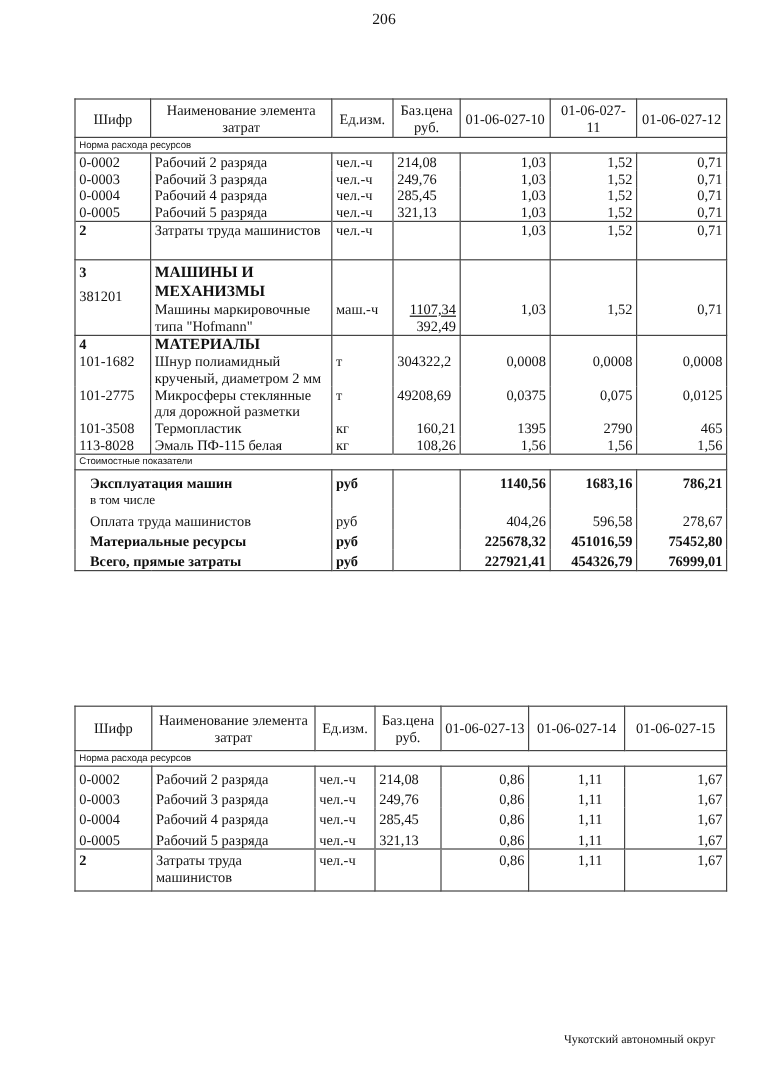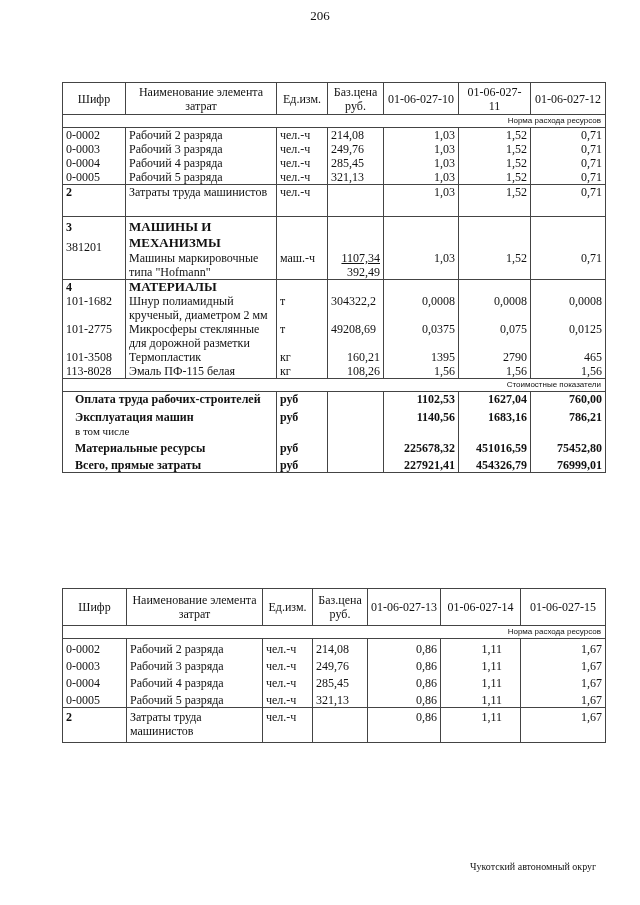--- a/index.html
+++ b/index.html
@@ -4,21 +4,21 @@
 <style>
   html, body { margin: 0; padding: 0; background: #ffffff; }
   body { width: 640px; height: 905px; position: relative; overflow: hidden;
          font-family: "Liberation Serif", "DejaVu Serif", serif; color: #111; }
   .page-num { position: absolute; top: 8px; left: 0; width: 640px; text-align: center; font-size: 13px; }
   table { position: absolute; border-collapse: collapse; table-layout: fixed; font-size: 12px; }
   td, th { padding: 0 3px; vertical-align: top; line-height: 14px; font-weight: normal; }
   .t1 { left: 62px; top: 82px; width: 543px; }
   .t2 { left: 62px; top: 588px; width: 543px; }
   .hdr th { border: 1px solid #444; text-align: center; vertical-align: middle; height: 31px; font-size: 12px; }
-  .sec td { border: 1px solid #444; text-align: right; font-family: "Liberation Sans", "DejaVu Sans", sans-serif; font-size: 8px; height: 12px; line-height: 12px; padding-right: 4px; }
+  .sec td { border: 1px solid #444; font-family: "Liberation Sans", "DejaVu Sans", sans-serif; font-size: 8px; height: 12px; line-height: 12px; padding-right: 4px; }
   .c { text-align: left; }
   .r { text-align: right; }
   .l { text-align: left; }
   .vl { border-left: 1px solid #444; border-right: 1px solid #444; }
   .b { font-weight: bold; }
   .topb td { border-top: 1px solid #444; }
   .botb td { border-bottom: 1px solid #444; }
   .u { text-decoration: underline; }
   .footer { position: absolute; left: 470px; top: 861px; font-size: 10px; }
 </style>
@@ -157,43 +157,43 @@
     <td class="r vl">108,26</td>
     <td class="r vl">1,56</td>
     <td class="r vl">1,56</td>
     <td class="r vl">1,56</td>
   </tr>
 
   <tr class="sec">
     <td colspan="7">Стоимостные показатели</td>
   </tr>
 
-  <tr class="topb">
-    <td colspan="2" class="l vl b" style="padding-left:12px">Оплата труда рабочих-строителей</td>
-    <td class="c vl b">руб</td>
-    <td class="vl"></td>
-    <td class="r vl b">1102,53</td>
-    <td class="r vl b">1627,04</td>
-    <td class="r vl b">760,00</td>
-  </tr>
   <tr>
     <td colspan="2" class="l vl b" style="padding-left:12px;padding-top:4px">Эксплуатация машин</td>
     <td class="c vl b" style="padding-top:4px">руб</td>
     <td class="vl"></td>
     <td class="r vl b" style="padding-top:4px">1140,56</td>
     <td class="r vl b" style="padding-top:4px">1683,16</td>
     <td class="r vl b" style="padding-top:4px">786,21</td>
   </tr>
   <tr>
     <td colspan="2" class="l vl" style="padding-left:12px;font-size:11px;">в том числе</td>
     <td class="c vl"></td>
     <td class="vl"></td>
     <td class="r vl"></td>
     <td class="r vl"></td>
     <td class="r vl"></td>
+  </tr>
+  <tr>
+    <td colspan="2" class="l vl" style="padding-left:12px;padding-top:3px">Оплата труда машинистов</td>
+    <td class="c vl" style="padding-top:3px">руб</td>
+    <td class="vl"></td>
+    <td class="r vl" style="padding-top:3px">404,26</td>
+    <td class="r vl" style="padding-top:3px">596,58</td>
+    <td class="r vl" style="padding-top:3px">278,67</td>
   </tr>
   <tr>
     <td colspan="2" class="l vl b" style="padding-left:12px;padding-top:3px">Материальные ресурсы</td>
     <td class="c vl b" style="padding-top:3px">руб</td>
     <td class="vl"></td>
     <td class="r vl b" style="padding-top:3px">225678,32</td>
     <td class="r vl b" style="padding-top:3px">451016,59</td>
     <td class="r vl b" style="padding-top:3px">75452,80</td>
   </tr>
   <tr class="botb">

